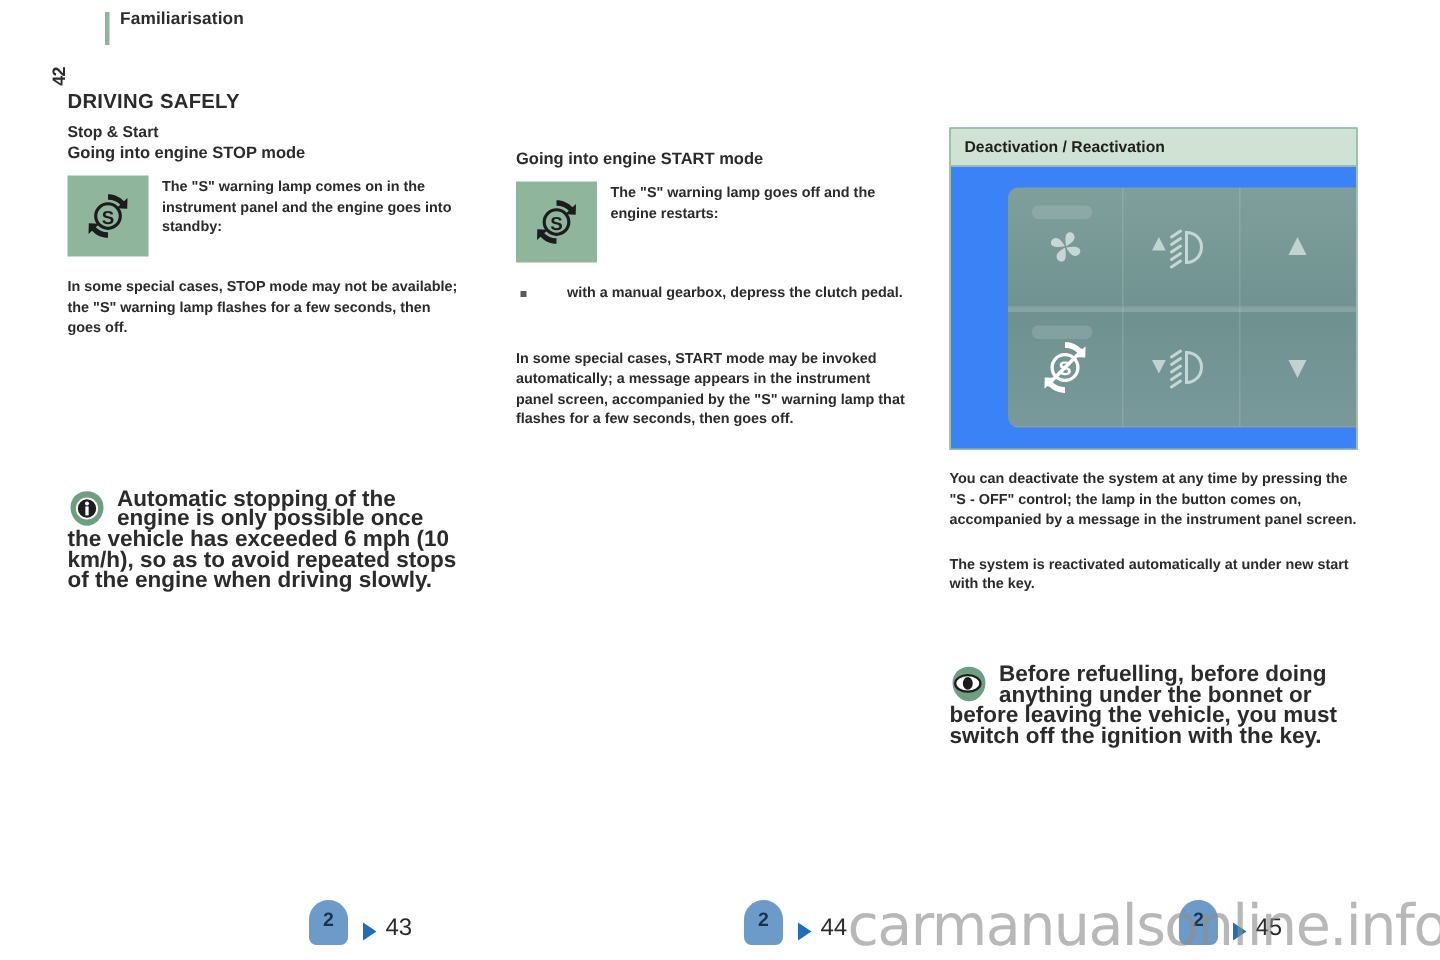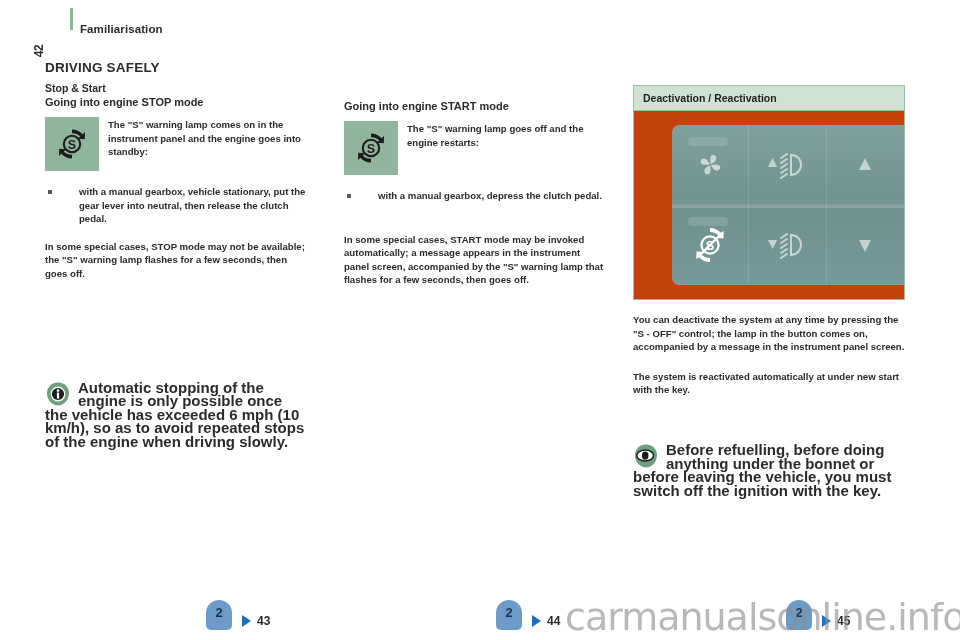--- a/index.html
+++ b/index.html
@@ -12,21 +12,21 @@
     -webkit-font-smoothing:antialiased;
   }
   .page{position:absolute;inset:0;}
 
   
   .chapter-bar{
     position:absolute;left:70px;top:8px;
     width:3px;height:22px;background:#8fb59c;
   }
   .chapter-title{
-    position:absolute;left:80px;top:23px;
+    position:absolute;left:80px;top:7px;
     font-size:11.5px;font-weight:bold;color:#2b2b2b;
     letter-spacing:.1px;
   }
   .folio-side{
     position:absolute;left:26px;top:38px;
     width:26px;height:26px;
     font-size:12px;font-weight:bold;color:#2b2b2b;
     transform:rotate(-90deg);
     transform-origin:center center;
     display:flex;align-items:center;justify-content:center;
@@ -87,21 +87,21 @@
   .notice .nic{
     float:left;width:26px;height:26px;margin:0 7px 0 0;
     display:block;
   }
   .notice p{
     font-size:15px;line-height:13.6px;color:#2b2b2b;font-weight:bold;margin:0;
   }
 
   
   .panel{
-    background:#c2410c;border:1px solid #9cbfa8;
+    background:#3b82f6;border:1px solid #9cbfa8;
     width:270px;
   }
   .panel-head{
     background:#cfe2d4;border-bottom:1px solid #9cbfa8;
     padding:6px 9px;
     font-size:10.5px;font-weight:bold;color:#1f1f1f;
   }
   .panel-body{padding:14px 0 14px 0;display:flex;justify-content:flex-end;}
   .console{
     width:232px;height:160px;
@@ -140,21 +140,21 @@
     font-size:13px;font-weight:bold;color:#18334d;
   }
   .foot-arrow{
     width:0;height:0;margin-left:6px;
     border-left:9px solid #1f6fb8;
     border-top:6px solid transparent;
     border-bottom:6px solid transparent;
     align-self:flex-end;margin-bottom:3px;
   }
   .foot-num{
-    font-size:12px;font-weight:bold;color:#2b2b2b;
+    font-size:16px;font-weight:normal;color:#2b2b2b;
     align-self:flex-end;margin-bottom:2px;margin-left:2px;
   }
   .foot-1{left:206px;}
   .foot-2{left:496px;}
   .foot-3{left:786px;}
 
   .watermark{
     position:absolute;left:565px;bottom:1px;
     font-size:38px;color:#8d8d8d;opacity:.62;
     font-family:"DejaVu Sans", sans-serif;
@@ -182,23 +182,20 @@
             <path d="M20 5.5c4.2 0 8 1.8 10.6 4.7l2.4-2.2-.2 7.2-7.2-.4 2.6-2.3A11.4 11.4 0 0 0 20 9.2z"></path>
             <path d="M20 34.5c-4.2 0-8-1.8-10.6-4.7L7 32l.2-7.2 7.2.4-2.6 2.3A11.4 11.4 0 0 0 20 30.8z"></path>
           </g>
           <circle cx="20" cy="20" r="8.2" fill="none" stroke="#1c1c1c" stroke-width="2.1"></circle>
           <text x="20" y="25" text-anchor="middle" font-family="'Liberation Sans',sans-serif" font-size="12.5" font-weight="bold" fill="#1c1c1c">S</text>
         </svg>
       </div>
       <div class="picto-text">The "S" warning lamp comes on in the instrument panel and the engine goes into standby:</div>
     </div>
 
-    <ul class="bullets">
-      <li>with a manual gearbox, vehicle stationary, put the gear lever into neutral, then release the clutch pedal.</li>
-    </ul>
 
     <p class="body">In some special cases, STOP mode may not be available; the "S" warning lamp flashes for a few seconds, then goes off.</p>
 
     <div class="notice" style="margin-top:100px;">
       <span class="nic">
         <svg width="26" height="26" viewBox="0 0 26 26" aria-hidden="true">
           <path d="M13 1.5c6.3 0 11 4.6 11 10.8 0 6.9-5.5 12.2-11 12.2S2 19.2 2 12.3C2 6.1 6.7 1.5 13 1.5z" fill="#6e9f7e"></path>
           <circle cx="13" cy="13" r="7.4" fill="#ffffff"></circle>
           <circle cx="13" cy="13" r="6.1" fill="#1c1c1c"></circle>
           <circle cx="13" cy="9.6" r="1.35" fill="#ffffff"></circle>

